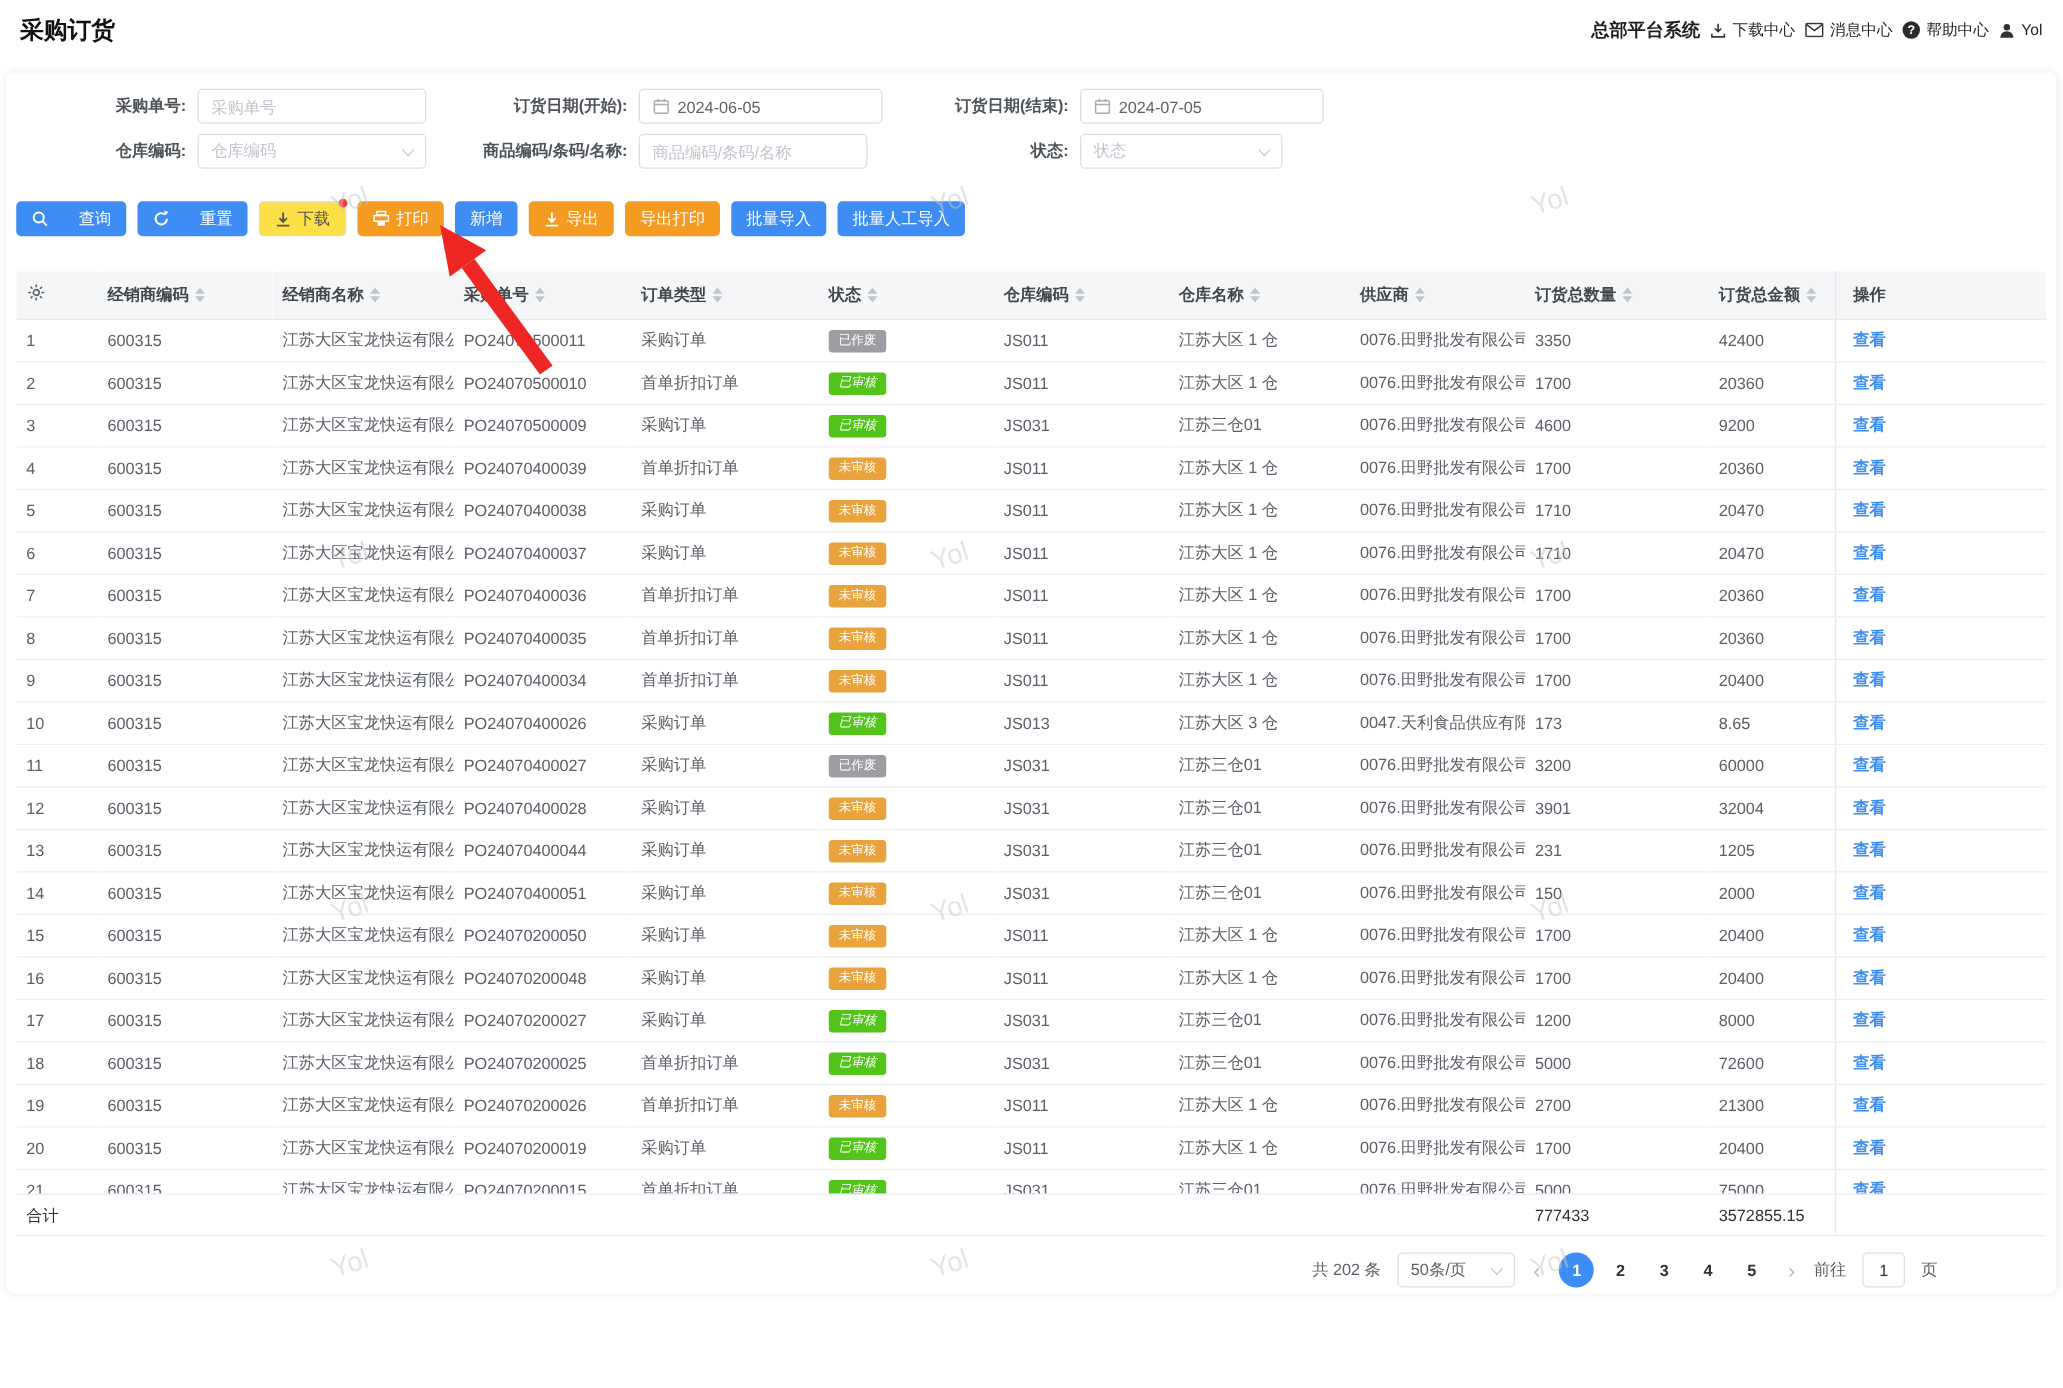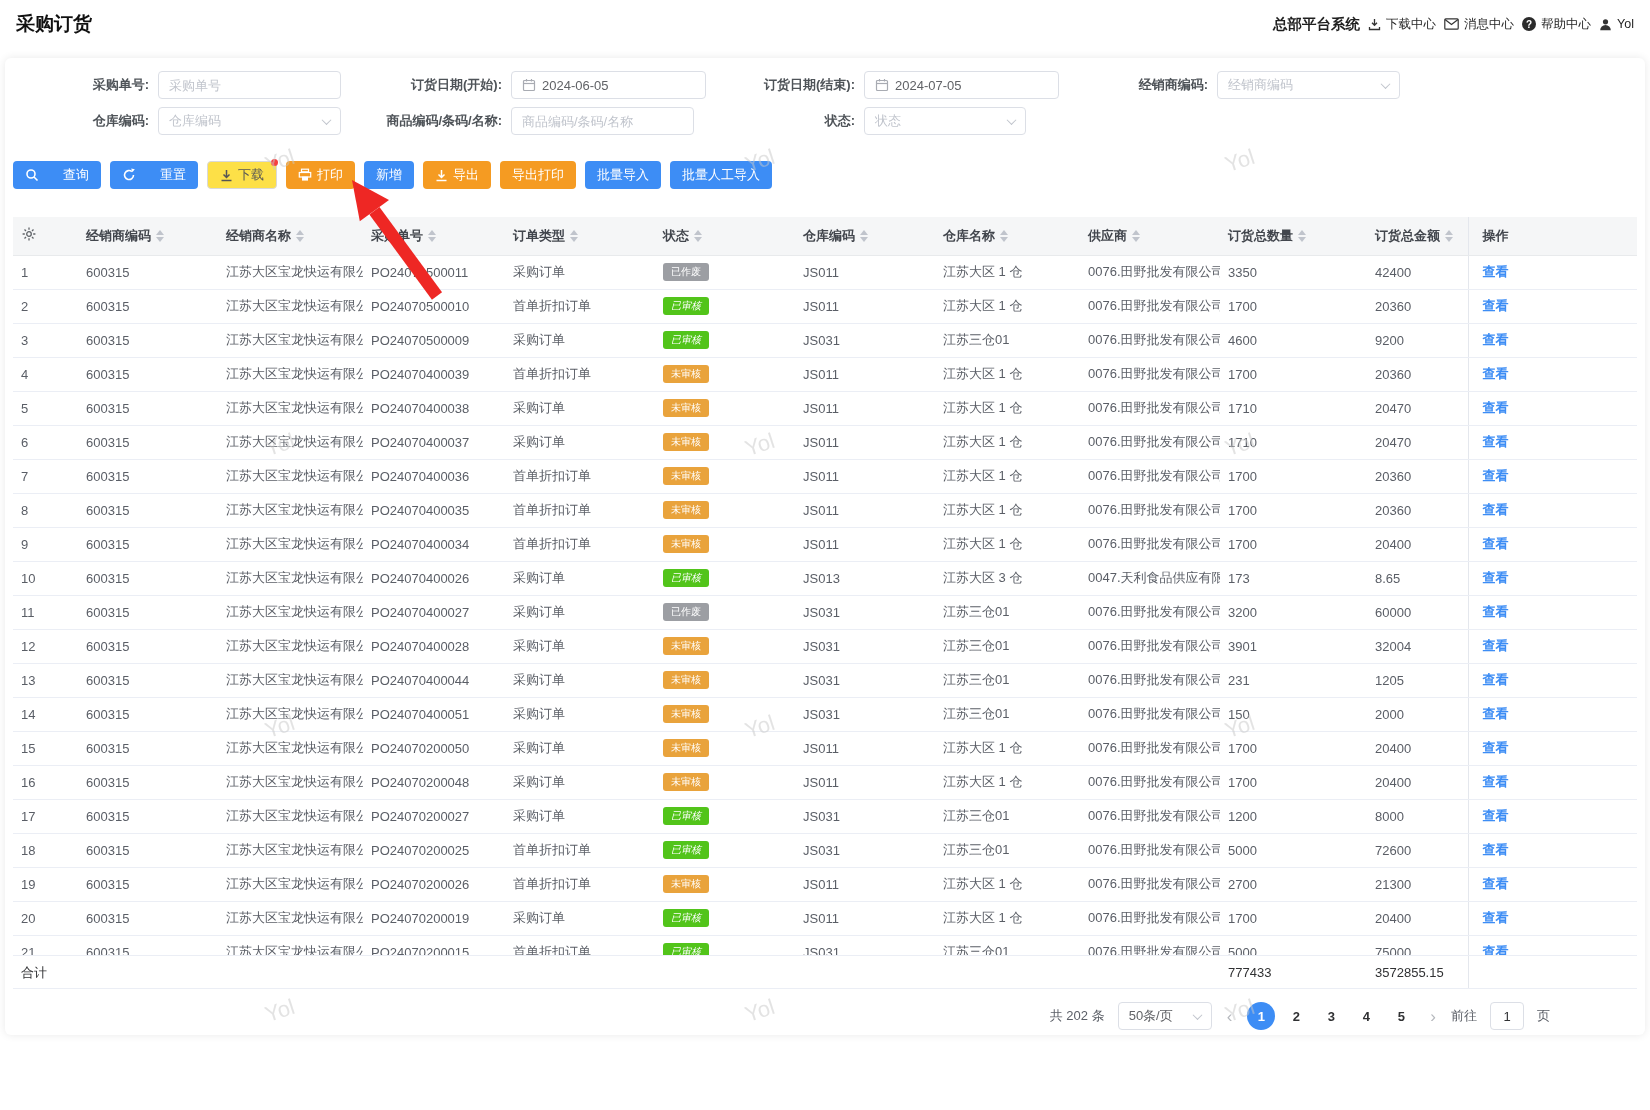--- a/index.html
+++ b/index.html
@@ -142,27 +142,20 @@
           <div class="fctrl boxctrl datebox">
             <svg width="14" height="14" viewBox="0 0 14 14">
                 <rect x="1.5" y="2.5" width="11" height="10" rx="1" fill="none" stroke="#a8abb2" stroke-width="1.2"></rect>
                 <line x1="1.5" y1="5.5" x2="12.5" y2="5.5" stroke="#a8abb2" stroke-width="1.2"></line>
                 <line x1="4.5" y1="1" x2="4.5" y2="3.5" stroke="#a8abb2" stroke-width="1.2"></line>
                 <line x1="9.5" y1="1" x2="9.5" y2="3.5" stroke="#a8abb2" stroke-width="1.2"></line>
               </svg>
             <span class="val">2024-07-05</span>
           </div>
         </div>
-        <div class="field">
-          <label class="flabel">经销商编码:</label>
-          <div class="fctrl boxctrl">
-            <span class="ph">经销商编码</span>
-            <i class="chev"></i>
-          </div>
-        </div>
       </div>
       <div class="frow">
         <div class="field">
           <label class="flabel">仓库编码:</label>
           <div class="fctrl boxctrl">
             <span class="ph">仓库编码</span>
             <i class="chev"></i>
           </div>
         </div>
         <div class="field">

